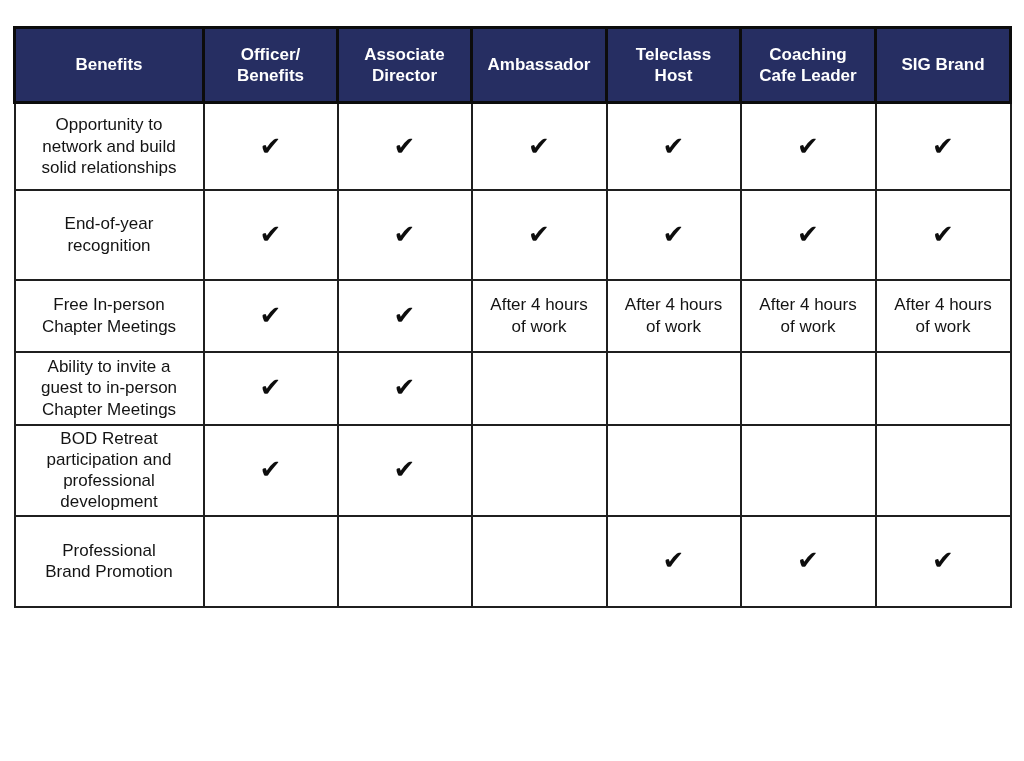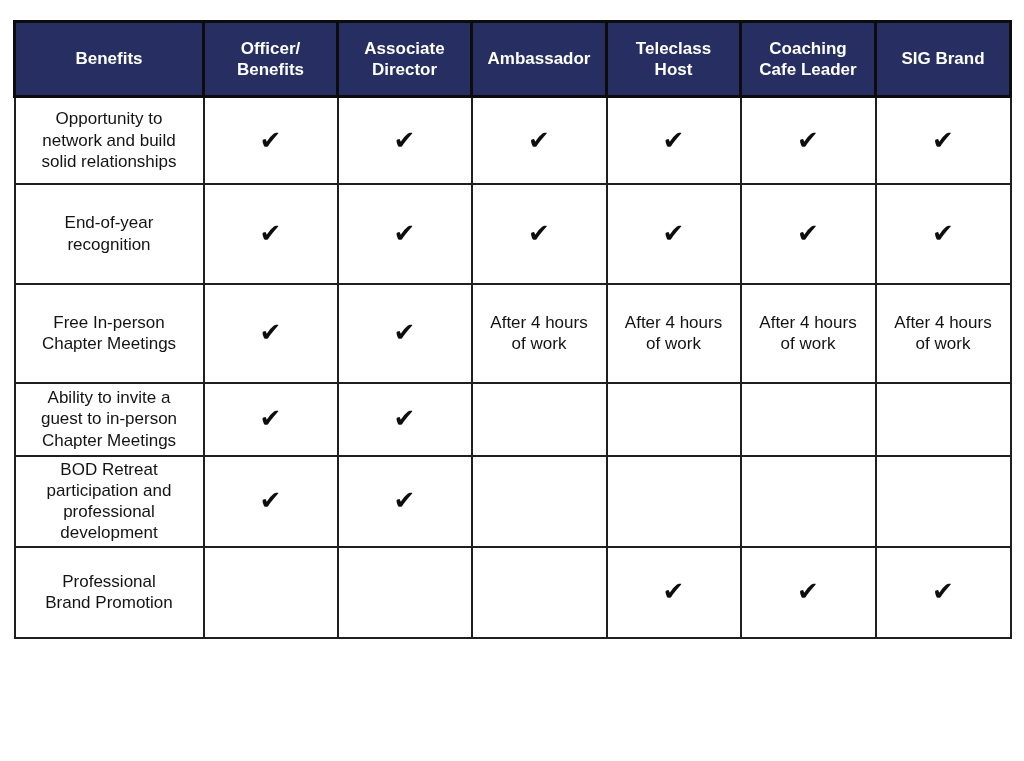--- a/index.html
+++ b/index.html
@@ -6,21 +6,21 @@
     margin: 0;
     padding: 0;
     background: #ffffff;
     width: 1024px;
     height: 761px;
     font-family: "Liberation Sans", "DejaVu Sans", sans-serif;
   }
   .table-wrap {
     position: absolute;
     left: 13px;
-    top: 20px;
+    top: 26px;
   }
   table.benefits-table {
     border-collapse: collapse;
     table-layout: fixed;
     width: 996px;
     background: var(--cell-bg, #ffffff);
     border: 2px solid var(--outer-frame, #4a4a4a);
   }
   thead th {
     background: var(--header-bg, #262e62);
@@ -91,32 +91,32 @@
 solid relationships</th>
         <td class="cell"><span class="check-glyph">✔</span></td>
         <td class="cell"><span class="check-glyph">✔</span></td>
         <td class="cell"><span class="check-glyph">✔</span></td>
         <td class="cell"><span class="check-glyph">✔</span></td>
         <td class="cell"><span class="check-glyph">✔</span></td>
         <td class="cell"><span class="check-glyph">✔</span></td>
       </tr>
 
 
-      <tr style="height:100px">
+      <tr style="height:90px">
         <th class="benefit">End-of-year
 recognition</th>
         <td class="cell"><span class="check-glyph">✔</span></td>
         <td class="cell"><span class="check-glyph">✔</span></td>
         <td class="cell"><span class="check-glyph">✔</span></td>
         <td class="cell"><span class="check-glyph">✔</span></td>
         <td class="cell"><span class="check-glyph">✔</span></td>
         <td class="cell"><span class="check-glyph">✔</span></td>
       </tr>
 
-      <tr style="height:99px">
+      <tr style="height:72px">
         <th class="benefit">Free In-person
 Chapter Meetings</th>
         <td class="cell"><span class="check-glyph">✔</span></td>
         <td class="cell"><span class="check-glyph">✔</span></td>
         <td class="cell">After 4 hours
 of work</td>
         <td class="cell">After 4 hours
 of work</td>
         <td class="cell">After 4 hours
 of work</td>

